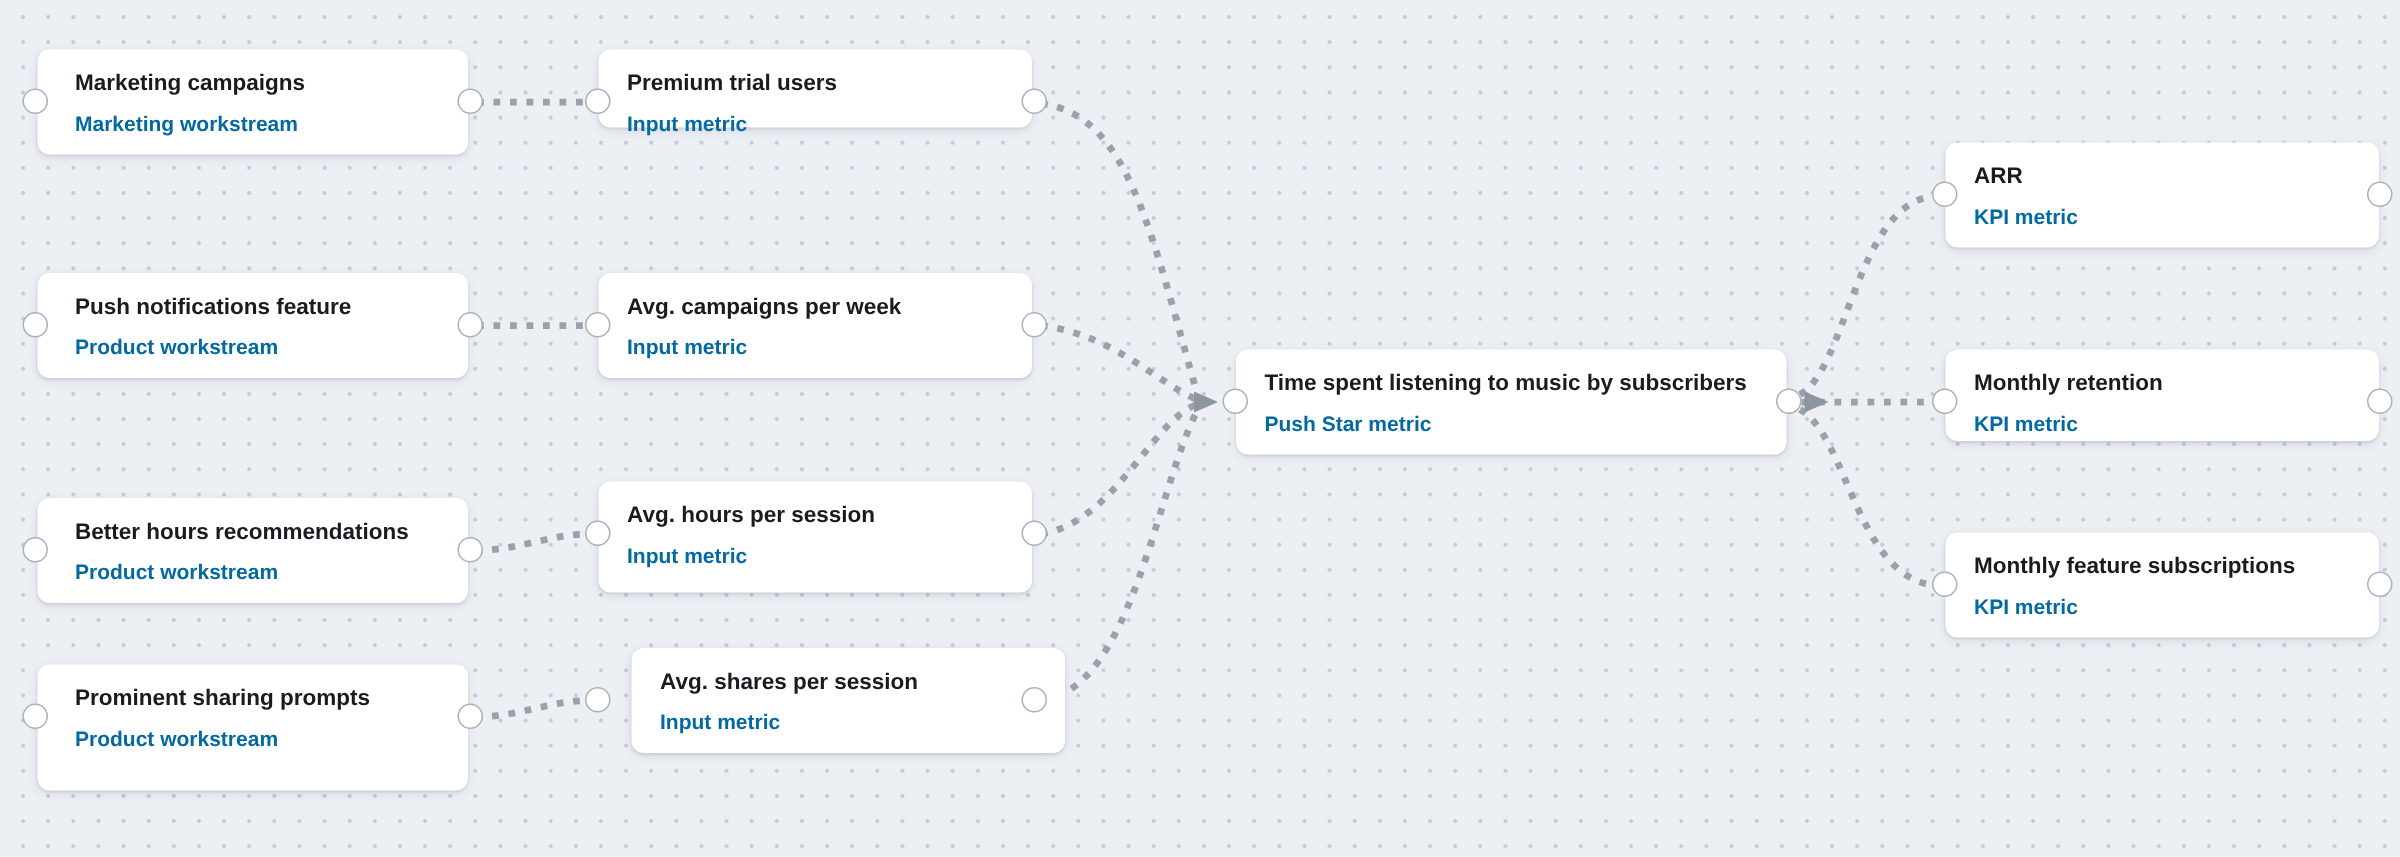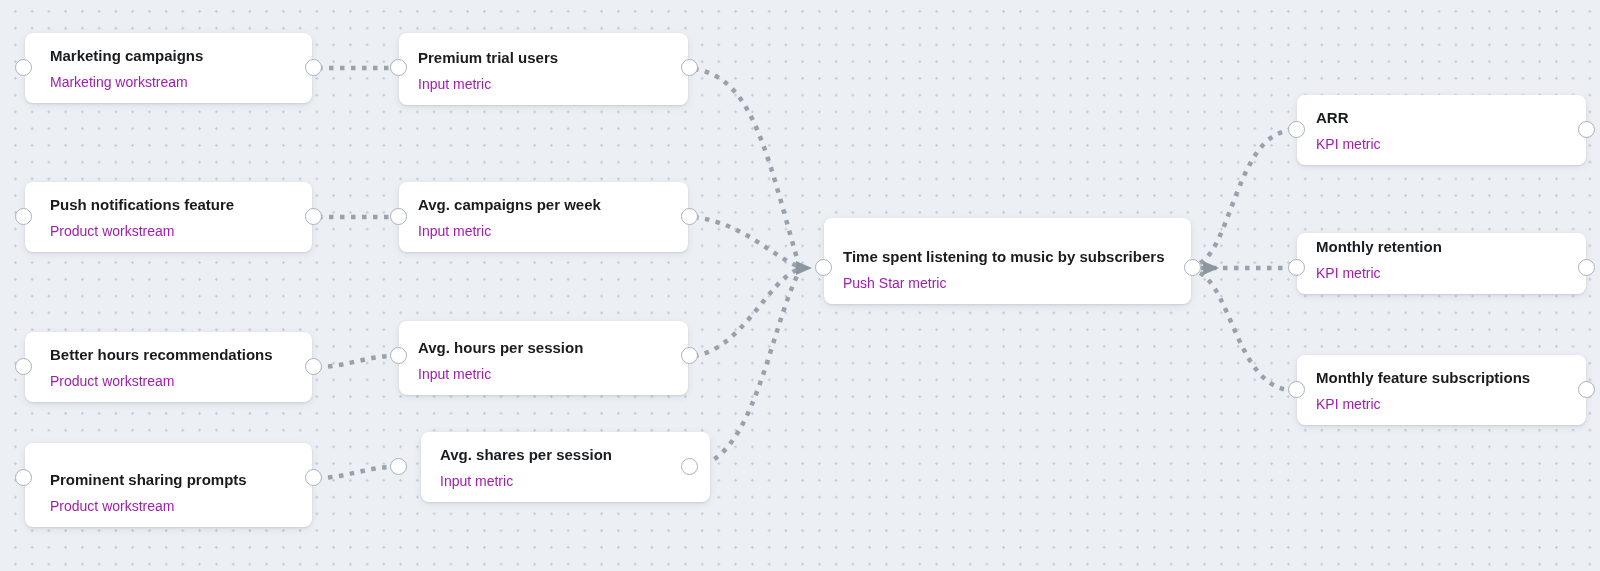--- a/index.html
+++ b/index.html
@@ -14,21 +14,21 @@
     overflow:hidden;
   }
   svg.edges{position:absolute;left:0;top:0;z-index:1;}
   .card{
     position:absolute;
     background:#ffffff;
     border-radius:8px;
     box-shadow:0 1px 2px rgba(15,23,42,.10),0 2px 8px rgba(15,23,42,.08);
     z-index:2;
     display:flex;
-    align-items:flex-end;
+    align-items:flex-start;
     box-sizing:border-box;
   }
   .card .accent{
     width:6px;
     flex:0 0 6px;
     background:#35b1f2;
     border-radius:8px 0 0 8px;
   }
   .card .card-body{
     padding:13px 18px 12px 19px;
@@ -38,22 +38,22 @@
   }
   .card .title{
     font-size:15px;
     font-weight:700;
     color:#191c1f;
     line-height:19px;
     white-space:nowrap;
   }
   .card .subtitle{
     font-size:14px;
-    font-weight:400;
-    color:#a21caf;
+    font-weight:700;
+    color:#0369a1;
     line-height:17px;
     margin-top:9px;
     white-space:nowrap;
   }
   .port{
     position:absolute;
     width:17px;height:17px;
     background:#ffffff;
     border:1.5px solid #a9b1ba;
     border-radius:50%;
@@ -106,21 +106,21 @@
     </div>
   </div>
   <div class="card" style="left:25px;top:443px;width:287px;height:84px">
     <div class="accent"></div>
     <div class="card-body">
       <div class="title">Prominent sharing prompts</div>
       <div class="subtitle">Product workstream</div>
     </div>
   </div>
 
-  <div class="card" style="left:399px;top:33px;width:289px;height:72px">
+  <div class="card" style="left:399px;top:33px;width:289px;height:52px">
     <div class="card-body">
       <div class="title">Premium trial users</div>
       <div class="subtitle">Input metric</div>
     </div>
   </div>
   <div class="card" style="left:399px;top:182px;width:289px;height:70px">
     <div class="card-body">
       <div class="title">Avg. campaigns per week</div>
       <div class="subtitle">Input metric</div>
     </div>
@@ -131,21 +131,21 @@
       <div class="subtitle">Input metric</div>
     </div>
   </div>
   <div class="card" style="left:421px;top:432px;width:289px;height:70px">
     <div class="card-body">
       <div class="title">Avg. shares per session</div>
       <div class="subtitle">Input metric</div>
     </div>
   </div>
 
-  <div class="card" style="left:824px;top:218px;width:367px;height:86px">
+  <div class="card" style="left:824px;top:233px;width:367px;height:70px">
     <div class="card-body">
       <div class="title">Time spent listening to music by subscribers</div>
       <div class="subtitle">Push Star metric</div>
     </div>
   </div>
 
   <div class="card" style="left:1297px;top:95px;width:289px;height:70px">
     <div class="card-body">
       <div class="title">ARR</div>
       <div class="subtitle">KPI metric</div>

